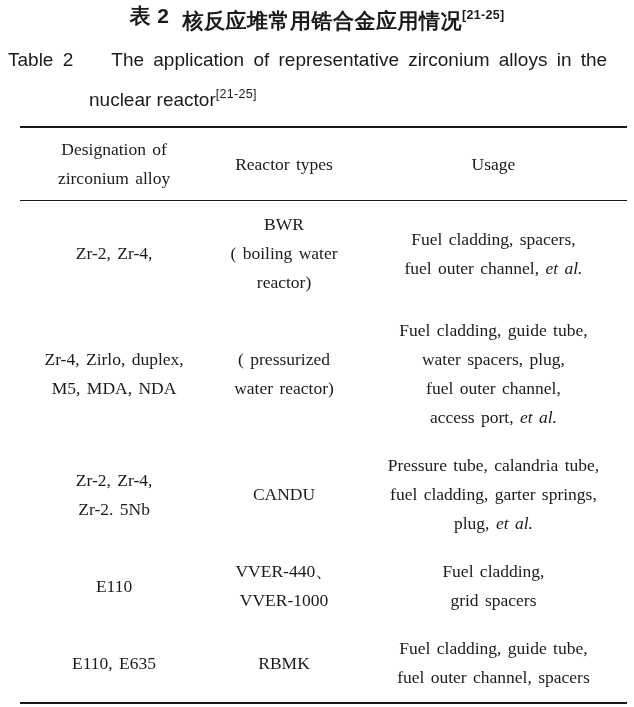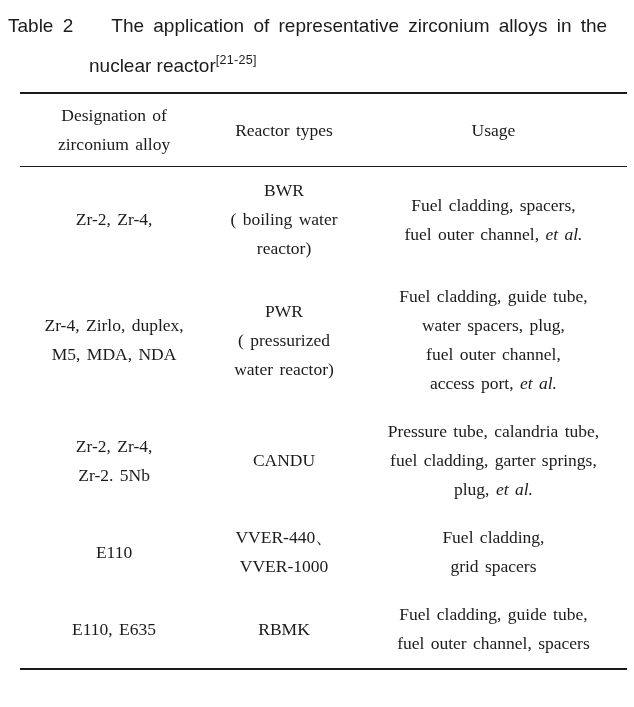--- a/index.html
+++ b/index.html
@@ -67,20 +67,24 @@
   .c2 { width: 44%; justify-content: center; }
   .tline { line-height: 29px; white-space: nowrap; }
   .thead .tline { line-height: 29px; }
   .tline i { font-style: italic; }
 </style>
 </head>
 <body>
 
 <div class="page">
 
+  <div class="zh-title">
+    <span>表 2</span>
+    <span><span>核反应堆常用锆合金应用情况</span><sup class="cite">[21-25]</sup></span>
+  </div>
 
   <div class="en-line1">
     <span>Table 2</span>
     <span>The application of representative zirconium alloys in the</span>
   </div>
 
   <div class="en-line2">
     <span>nuclear reactor</span><sup class="cite">[21-25]</sup>
   </div>
 
@@ -111,21 +115,20 @@
             <div class="tline">Fuel cladding, spacers,</div>
             <div class="tline">fuel outer channel, <i>et al.</i></div>
           </div>
         </div>
         <div class="trow">
           <div class="tcell c0">
             <div class="tline">Zr-4, Zirlo, duplex,</div>
             <div class="tline">M5, MDA, NDA</div>
           </div>
           <div class="tcell c1">
-            <div class="tline">PWR</div>
             <div class="tline">( pressurized</div>
             <div class="tline">water reactor)</div>
           </div>
           <div class="tcell c2">
             <div class="tline">Fuel cladding, guide tube,</div>
             <div class="tline">water spacers, plug,</div>
             <div class="tline">fuel outer channel,</div>
             <div class="tline">access port, <i>et al.</i></div>
           </div>
         </div>

